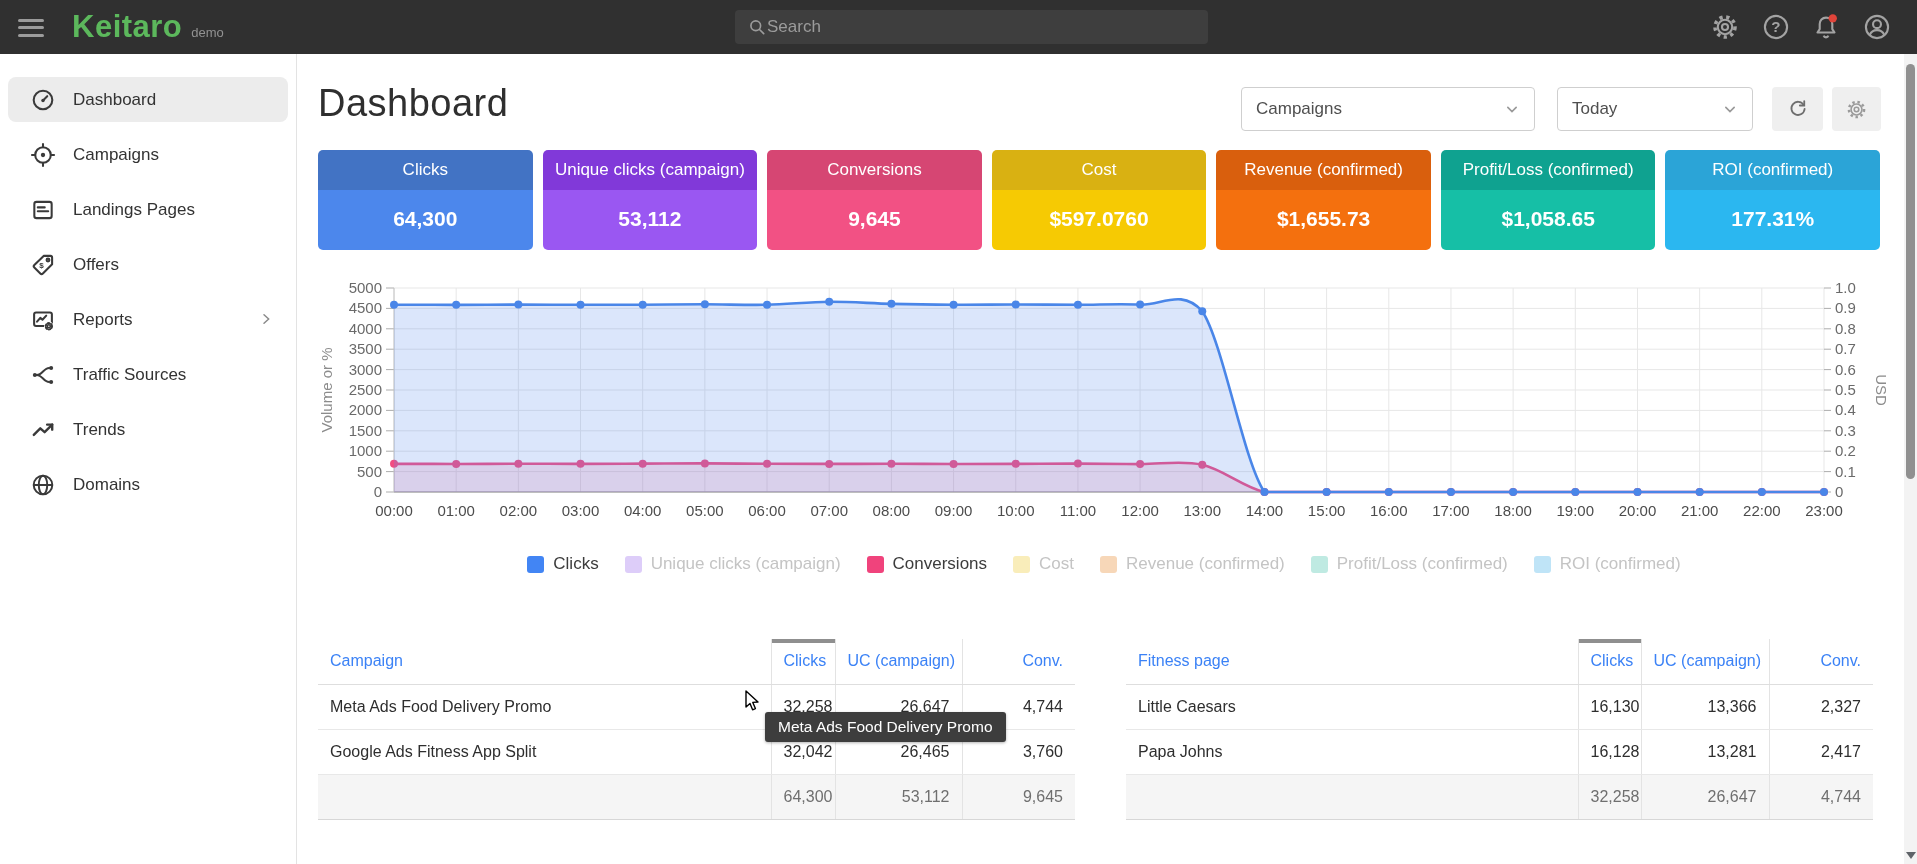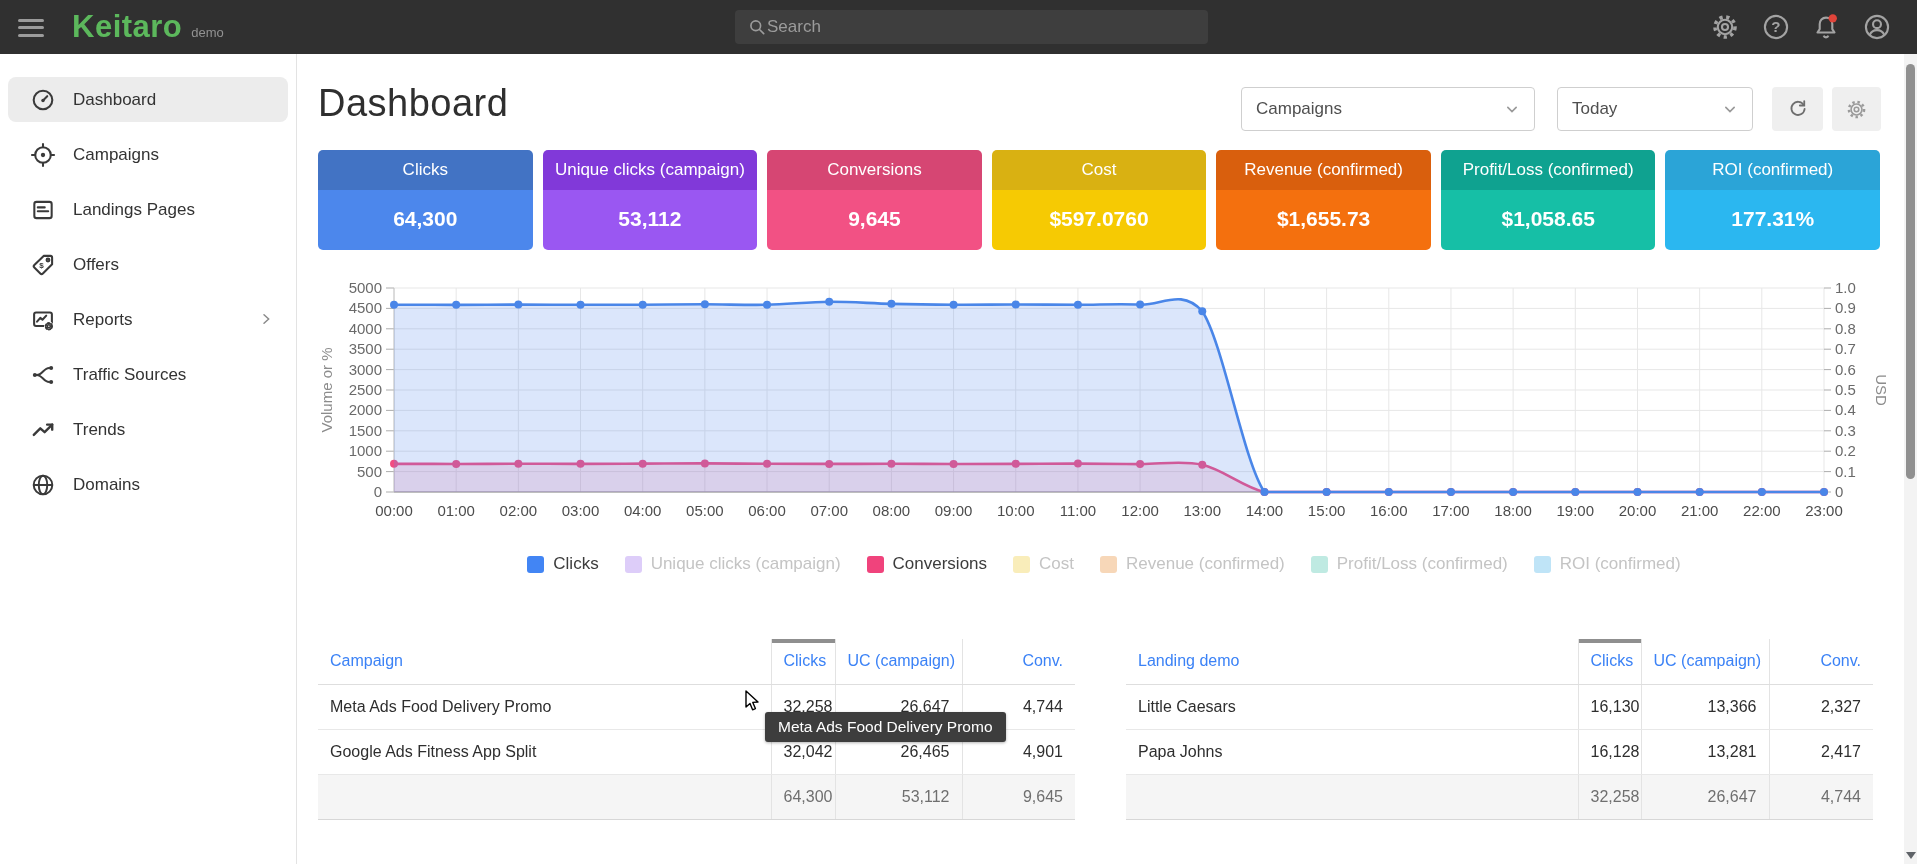--- a/index.html
+++ b/index.html
@@ -478,21 +478,21 @@
       <tr>
         <td>Meta Ads Food Delivery Promo</td>
         <td class="num colsep">32,258</td>
         <td class="num colsep">26,647</td>
         <td class="num colsep">4,744</td>
       </tr>
       <tr>
         <td>Google Ads Fitness App Split</td>
         <td class="num colsep">32,042</td>
         <td class="num colsep">26,465</td>
-        <td class="num colsep">4,901</td>
+        <td class="num colsep">3,760</td>
       </tr>
     </tbody>
     <tfoot>
       <tr>
         <td></td>
         <td class="num colsep">64,300</td>
         <td class="num colsep">53,112</td>
         <td class="num colsep">9,645</td>
       </tr>
     </tfoot>
@@ -500,21 +500,21 @@
 
   <table class="dtable" id="table-landings">
     <colgroup>
         <col style="width:452px">
         <col style="width:63px">
         <col style="width:128px">
         <col style="width:104px">
       </colgroup>
     <thead>
       <tr>
-        <th><span>Landing demo</span></th>
+        <th><span>Fitness page</span></th>
         <th class="num colsep"><div class="sort-bar"></div><span>Clicks</span></th>
         <th class="num colsep"><span>UC (campaign)</span></th>
         <th class="num colsep"><span>Conv.</span></th>
       </tr>
     </thead>
     <tbody>
       <tr>
         <td>Little Caesars</td>
         <td class="num colsep">16,130</td>
         <td class="num colsep">13,366</td>

